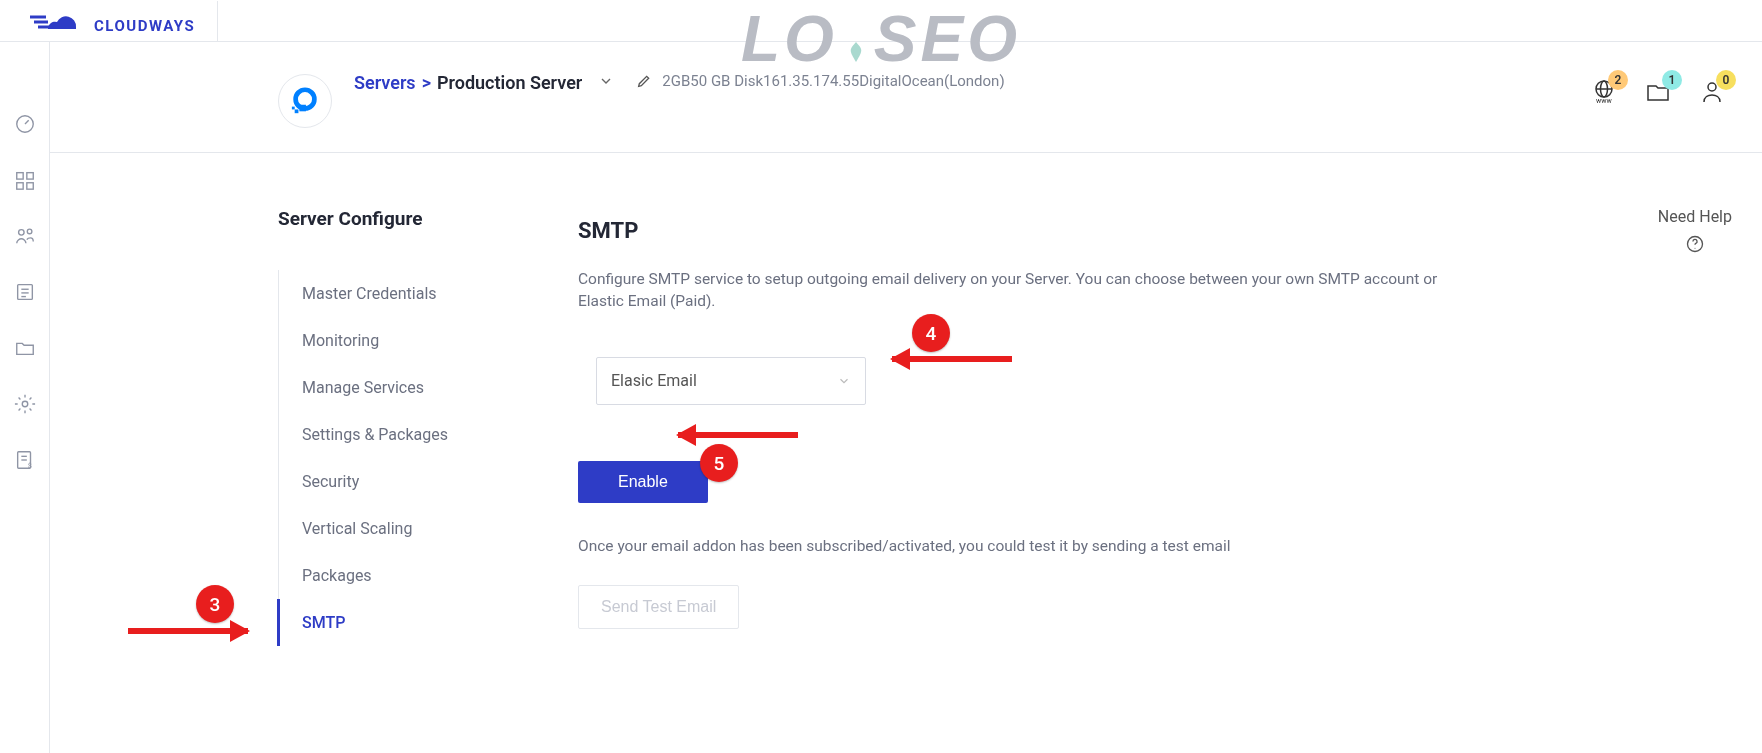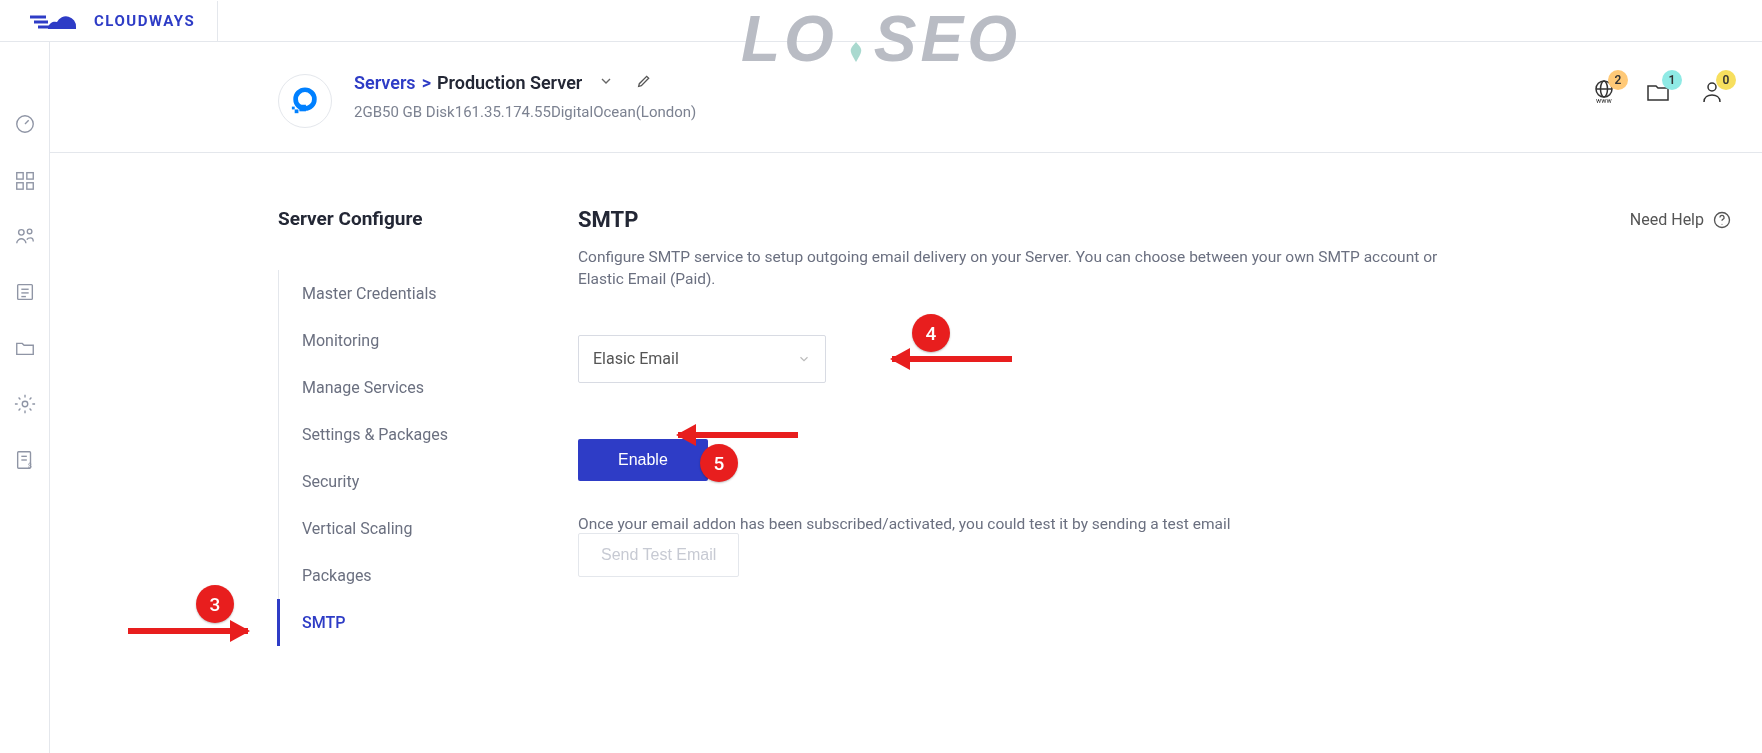--- a/index.html
+++ b/index.html
@@ -16,21 +16,21 @@
   
   .topbar {
     height: 42px;
     border-bottom: 1px solid #e4e7ec;
     display: flex;
     align-items: center;
     padding: 0 28px;
   }
   .brand {
     display: flex;
-    align-items: center;
+    align-items: flex-end;
     gap: 6px;
     font-weight: 700;
     color: #2E3CC6;
     letter-spacing: 1.5px;
     font-size: 15px;
   }
   .brand svg { width: 60px; height: 28px; }
   .brand-text { color: #2E3CC6; }
   .brand-divider {
     width: 1px; height: 40px; background:#e4e7ec;
@@ -76,21 +76,21 @@
   }
   .header-left { display:flex; gap: 22px; align-items:flex-start;}
   .provider-circle {
     width: 54px; height: 54px; border-radius: 50%;
     border: 1px solid #e4e7ec;
     display:flex; align-items:center; justify-content:center;
     background:#fff;
     margin-top:2px;
   }
   .provider-circle svg { width:30px; height:30px; }
-  .header-meta { display:flex; flex-direction:column; gap:10px; }
+  .header-meta { display:flex; gap:10px; }
   .breadcrumb { display:flex; align-items:center; gap:6px; font-size:18px; font-weight:600;}
   .breadcrumb .srv-link { color:#2E3CC6; cursor:pointer; }
   .breadcrumb .sep { color:#2E3CC6; font-weight:600; }
   .breadcrumb .current { color:#232735; }
   .breadcrumb svg { width:16px; height:16px; stroke:#666; fill:none; stroke-width:2; cursor:pointer;}
   .breadcrumb .pencil svg { stroke:#555; }
   .stats { display:flex; color:#7c8291; font-size:15px;}
   .header-right {
     display:flex; align-items:center; gap:26px; margin-top:6px; margin-right:6px;
   }
@@ -141,37 +141,38 @@
   .content {
     flex:1;
     padding-left: 0px;
     position:relative;
   }
   .content-head {
     display:flex; justify-content:space-between; align-items:center;
     margin-bottom: 14px;
   }
   .content-title { font-size:22px; font-weight:700; color:#232735; }
-  .help { display:flex; align-items:center; gap:8px; color:#555; font-size:16px; cursor:pointer;}
+  .help { display:flex; align-items:center; gap:8px; color:#555; font-size:16px; cursor:pointer;flex-direction:column;}
   .help svg { width:20px; height:20px; stroke:#555; fill:none; stroke-width:1.6;}
   .desc { font-size:15.5px; color:#6b7080; line-height:1.45; max-width: 880px; margin-bottom: 44px;}
   .select-box {
-    width: 248px; height: 48px;
+    width: 270px; height: 48px;
     border:1px solid #d8dbe3; border-radius:2px;
     display:flex; align-items:center; justify-content:space-between;
     padding: 0 14px; color:#555; font-size:16px; cursor:pointer;
     margin-bottom: 56px;
+    margin-left: 18px;
   }
   .select-box svg { width:14px; height:14px; stroke:#bbb; fill:none; stroke-width:2;}
   .btn-primary {
     background:#2E3CC6; color:#fff; border:none;
     padding: 12px 40px; font-size:16px; border-radius:2px; cursor:pointer;
     margin-bottom: 34px;
   }
-  .note { font-size:15.5px; color:#6b7080; }
+  .note { font-size:15.5px; color:#6b7080; margin-bottom: 30px;}
   .btn-ghost {
     background:#fff; border:1px solid #e4e7ec; color:#c7cad3;
     padding: 12px 22px; font-size:16px; border-radius:2px; cursor:default;
   }
 
   
   .step {
     position:absolute;
     width:38px; height:38px; border-radius:50%;
     background:#E81E1E; color:#fff;

